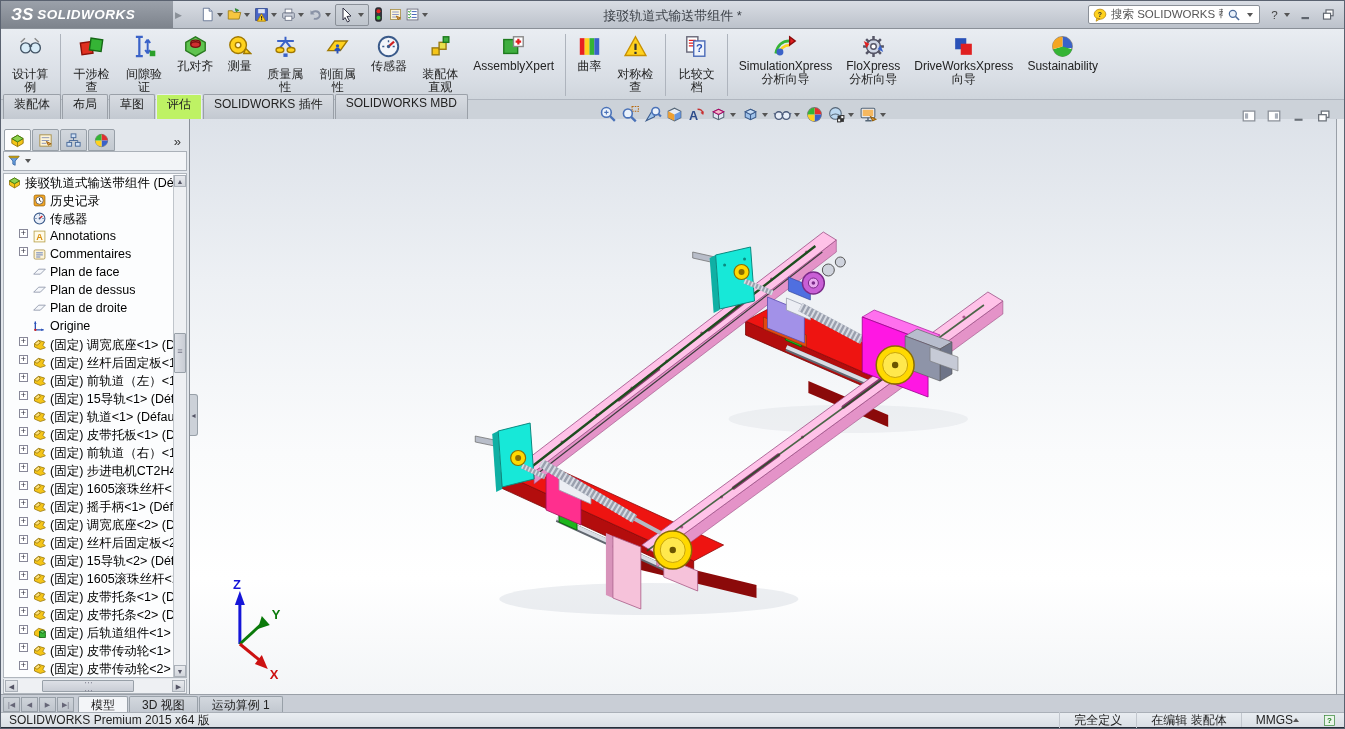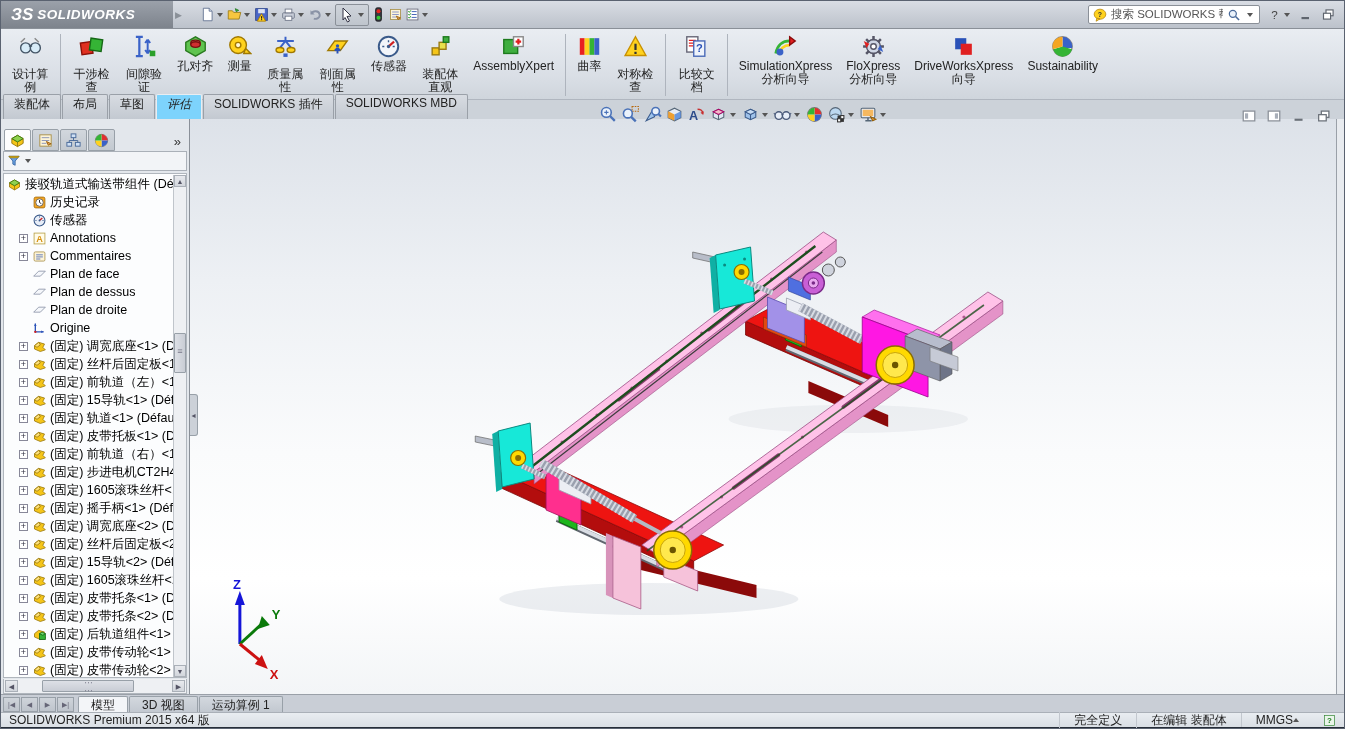--- a/index.html
+++ b/index.html
@@ -36,39 +36,39 @@
   .rsep{width:1px;align-self:stretch;background:#aeb4bd;margin:3px 3px;}
   .rbtn{display:flex;flex-direction:column;align-items:center;height:64px;padding:3px 6px 0 6px;
     font-size:12px;line-height:1.12;text-align:center;color:#222;border-radius:2px;}
   .rbtn .icon{width:25px;height:25px;margin-bottom:1px;}
   .rbtn .lbl.narrow{width:3.2em;margin-top:8px;}
   
   .tabrow{height:19px;background:#ccd2d9;display:flex;align-items:flex-end;padding-left:2px;}
   .ctab{height:25px;padding:1px 10px 0 10px;margin-right:1px;font-size:12px;color:#222;
     background:linear-gradient(#d8dce2,#c3c9d1);border:1px solid #9aa0a8;border-bottom:none;
     border-radius:2px 2px 0 0;white-space:nowrap;}
-  .ctab.active{background:#7dd3fc;border-color:#e9edf1;font-style:italic;}
+  .ctab.active{background:#bef264;border-color:#e9edf1;}
   
   .main{display:flex;height:575px;}
   
   .panel{position:relative;width:189px;background:#e3e7ec;border-right:1px solid #8a9098;
     padding-top:8px;flex:none;}
   .panel-tabs{height:24px;display:flex;align-items:flex-end;gap:1px;padding:0 3px;}
   .ptab{width:27px;height:22px;display:flex;align-items:center;justify-content:center;
     background:linear-gradient(#d2d7dd,#c3c9d0);border:1px solid #98a0a8;border-radius:2px 2px 0 0;}
   .ptab.active{background:#fdfdfe;}
   .ptab .icon{width:17px;height:17px;}
   .panel-chev{margin-left:auto;font-size:13px;color:#333;padding:0 5px 2px 0;}
   .filter-row{height:20px;margin:0 2px;background:#f2f4f7;border:1px solid #aab0b8;
     display:flex;align-items:center;gap:2px;padding:0 3px;}
   .filter-row .icon{width:14px;height:14px;}
   .tree-wrap{position:absolute;top:54px;left:2px;right:2px;bottom:16px;background:#fcfdfe;
     border:1px solid #b0b6bd;overflow:hidden;}
   .tree{position:absolute;top:1px;left:0;right:13px;bottom:0;overflow:hidden;}
-  .trow{height:18px;display:flex;align-items:center;white-space:nowrap;font-size:12.5px;color:#000;}
+  .trow{height:18px;display:flex;align-items:flex-start;white-space:nowrap;font-size:12.5px;color:#000;}
   .trow .icon{width:15px;height:15px;flex:none;margin-right:3px;}
   .trow .indent{width:14px;flex:none;}
   .trow .plus{width:9px;height:9px;flex:none;margin:0 4px 0 1px;border:1px solid #889;
     background:#fff;font-size:9px;line-height:7px;text-align:center;color:#334;}
   .trow .nplus{width:14px;flex:none;}
   .trow.root{padding-left:3px;}
   .tlabel{overflow:hidden;text-overflow:clip;}
   
   .vscroll{position:absolute;top:1px;right:0;bottom:0;width:13px;background:#eef0f3;
     border-left:1px solid #c0c5cb;}
@@ -192,20 +192,21 @@
         </div>
         <div class="tbbtn">
           <span class="icon"><svg viewBox="0 0 18 18" width="100%" height="100%">
               <rect x="2.5" y="2.5" width="13" height="13" fill="#fff" stroke="#667"></rect>
               <path d="M8 5.5h6M8 9h6M8 12.5h6" stroke="#4a6ab8" stroke-width="1.2"></path>
               <path d="M4 5l1.2 1.4L7 4M4 8.5l1.2 1.4L7 7.5M4 12l1.2 1.4L7 11" stroke="#2a9a2a" stroke-width="1.2" fill="none"></path>
             </svg></span>
           <div class="caret"></div>
         </div>
       </div>
+    <div class="win-title">接驳轨道式输送带组件 *</div>
     <div class="tb-right">
       <div class="searchbox">
         <span class="icon"><svg viewBox="0 0 18 18" width="100%" height="100%">
               <ellipse cx="9" cy="8" rx="7.5" ry="6.5" fill="#ffd21e" stroke="#b8860b"></ellipse>
               <path d="M5 13l-1 4 5-3z" fill="#ffd21e" stroke="#b8860b"></path>
               <text x="9" y="11" font-size="9" font-weight="bold" text-anchor="middle" fill="#333">?</text>
             </svg></span>
         <span class="search-ph">搜索 SOLIDWORKS 帮助</span>
         <span class="icon"><svg viewBox="0 0 18 18" width="100%" height="100%">
               <circle cx="7.5" cy="7.5" r="4.5" fill="#eaf2fb" stroke="#4a6a9a" stroke-width="1.6"></circle>

